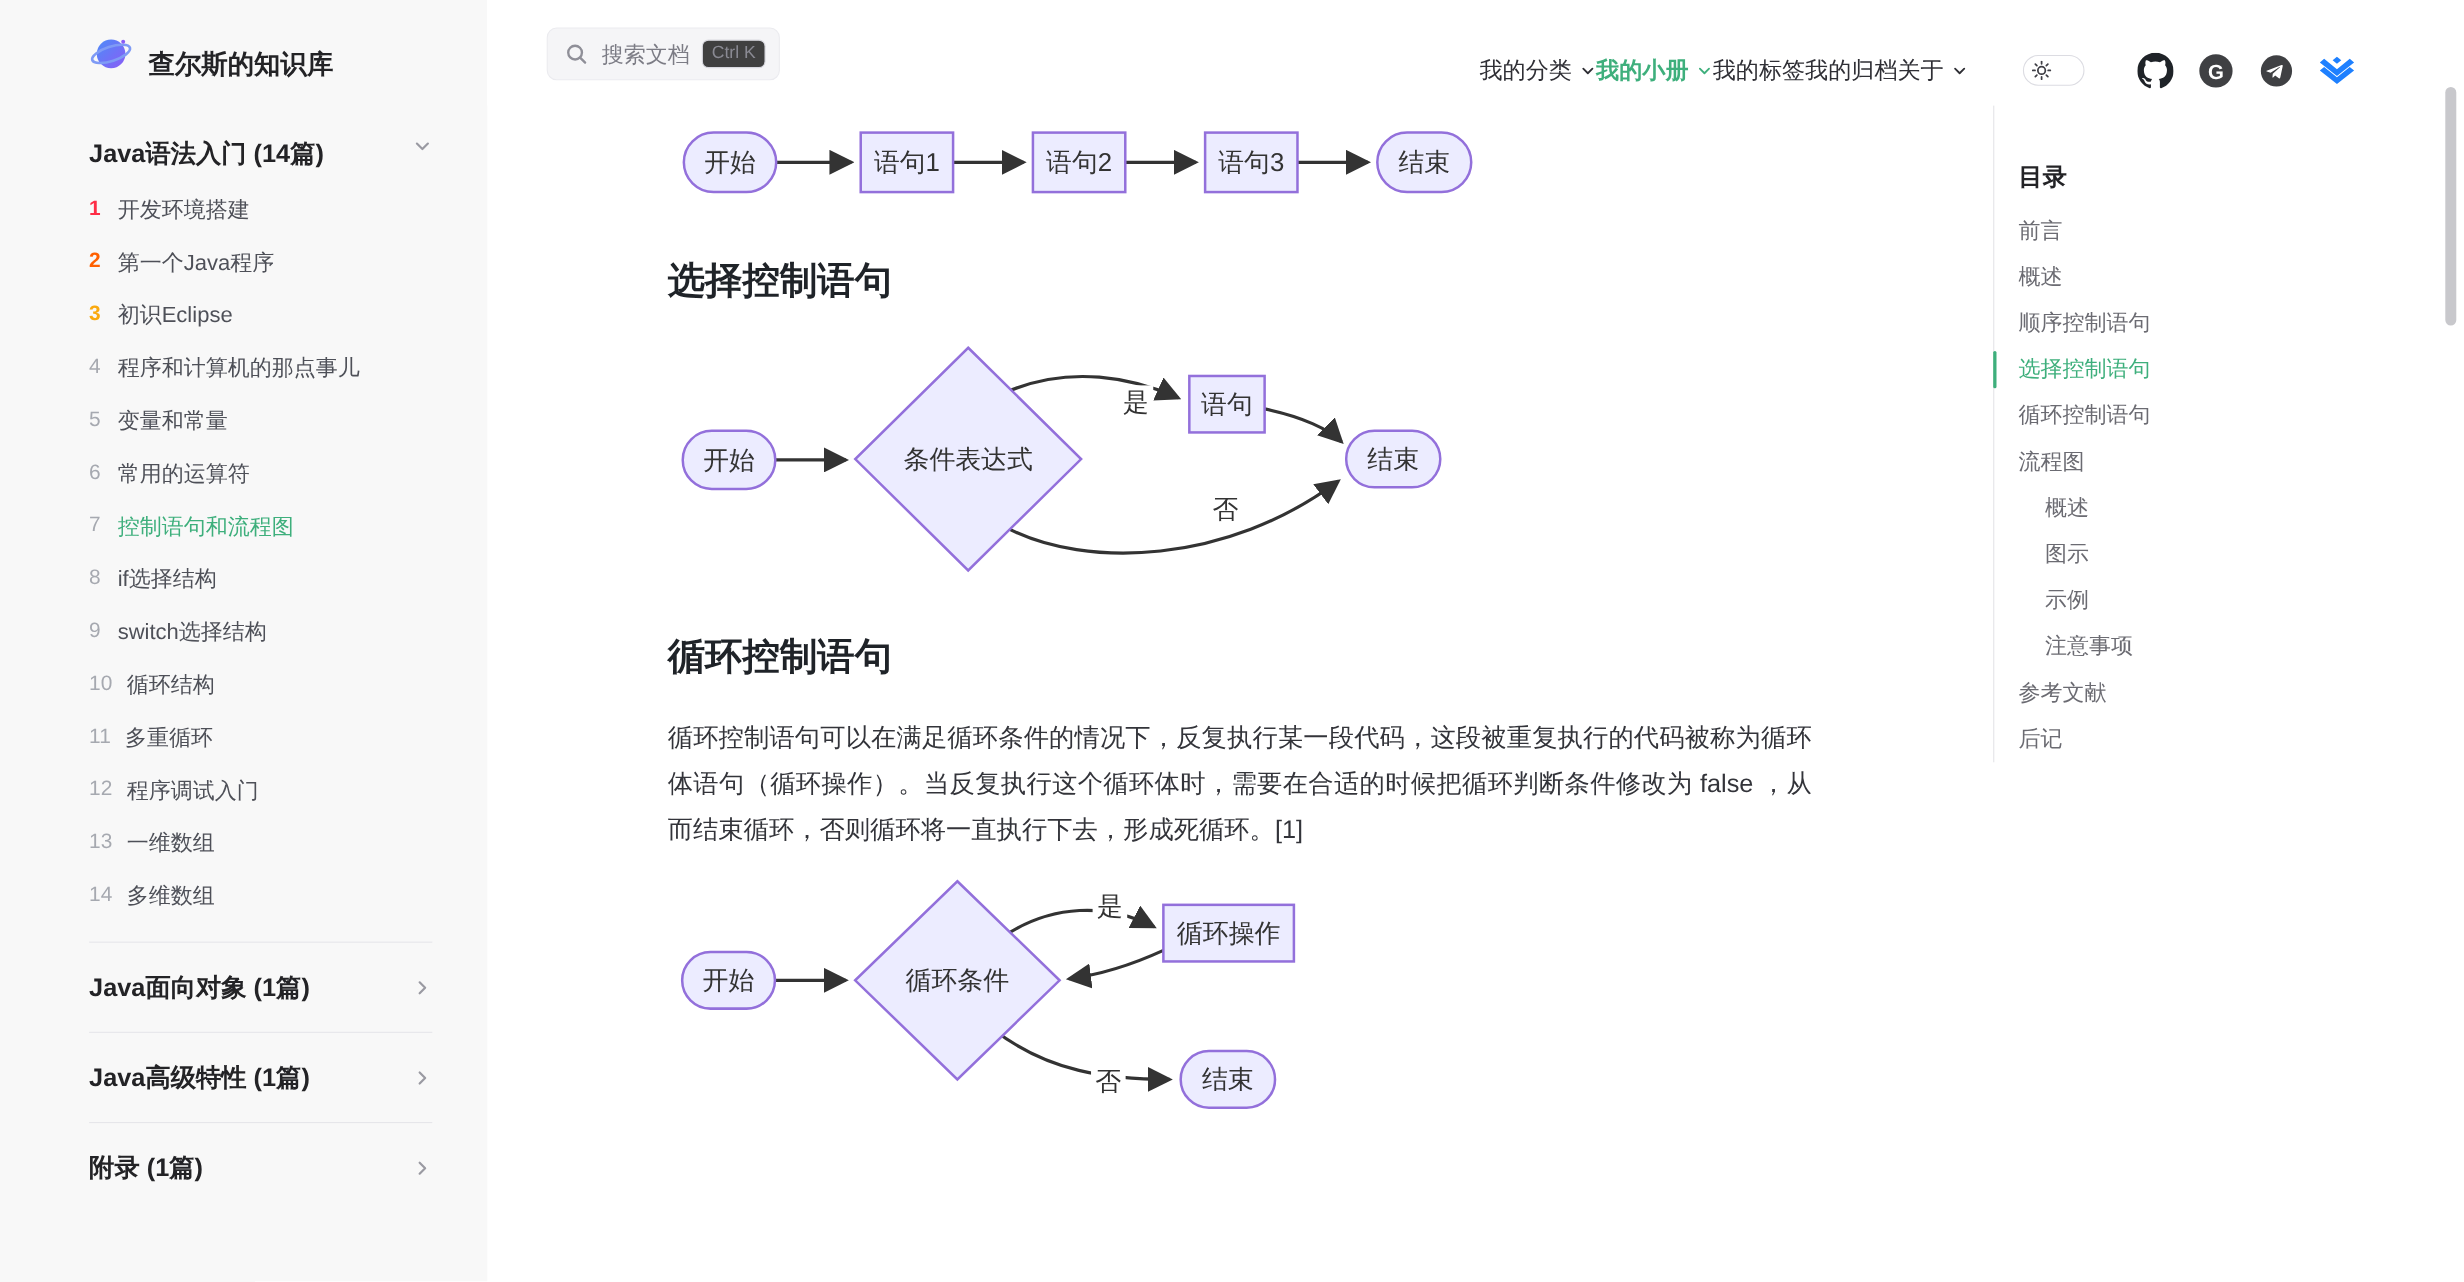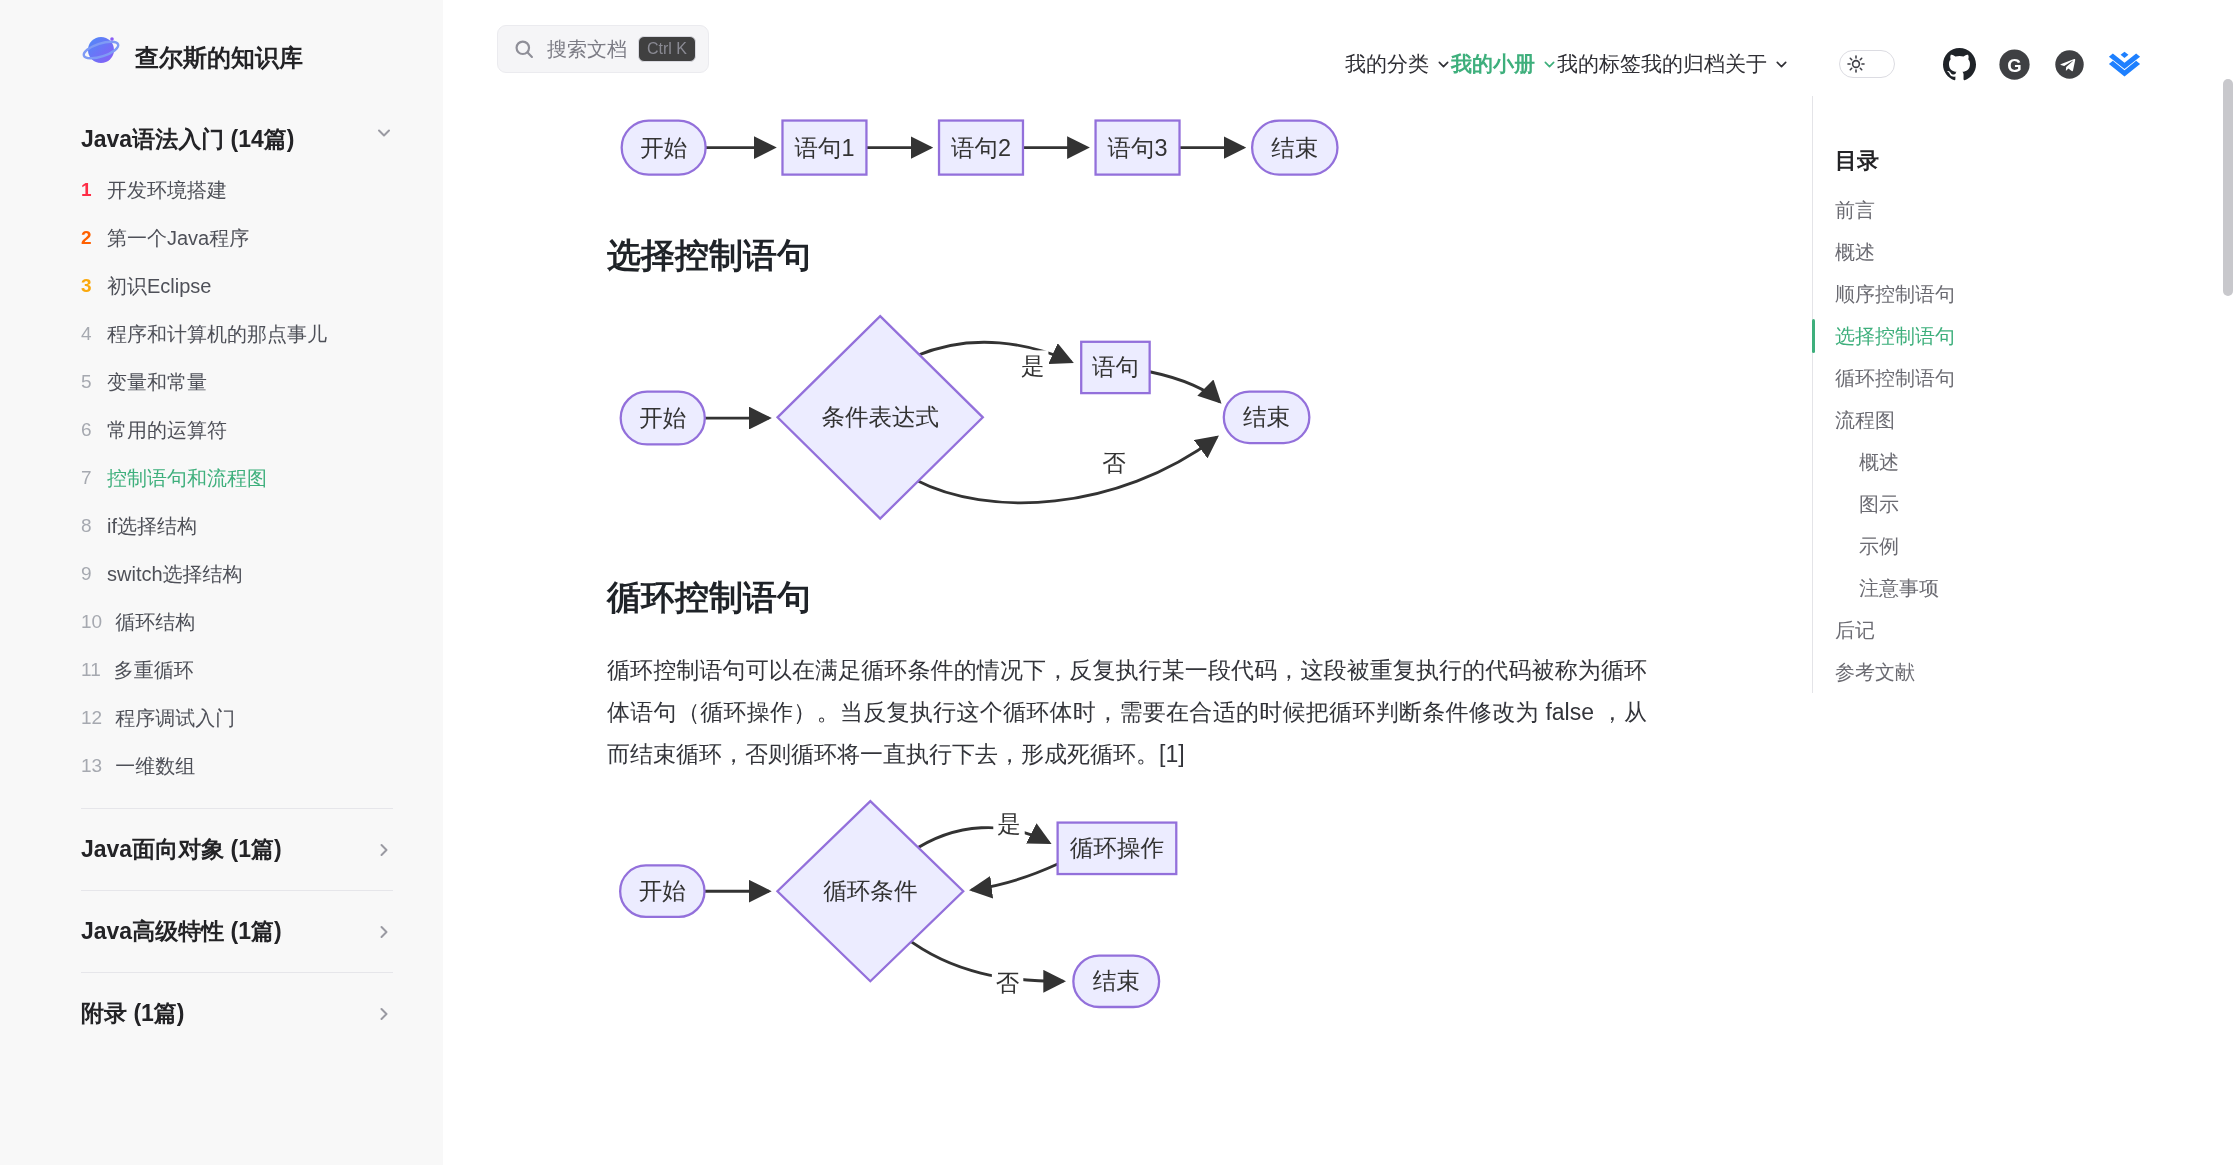--- a/index.html
+++ b/index.html
@@ -142,20 +142,24 @@
           <span class="label">多重循环</span>
         </li>
       <li class="side-item">
           <span class="num">12</span>
           <span class="label">程序调试入门</span>
         </li>
       <li class="side-item">
           <span class="num">13</span>
           <span class="label">一维数组</span>
         </li>
+      <li class="side-item">
+          <span class="num">14</span>
+          <span class="label">多维数组</span>
+        </li>
     </ul>
 
     <div class="sections-wrap">
       <div class="sidebar-section">
         <span>Java面向对象 (1篇)</span>
         <svg class="chev-svg" width="18" height="18" viewBox="0 0 18 18">
             <polyline points="6.5,4 11.5,9 6.5,14" fill="none" stroke="#9a9aa2" stroke-width="2" stroke-linecap="round" stroke-linejoin="round"></polyline>
           </svg>
       </div>
       <div class="sidebar-section">
@@ -361,18 +365,18 @@
     <a class="toc-link">前言</a>
     <a class="toc-link">概述</a>
     <a class="toc-link">顺序控制语句</a>
     <a class="toc-link active">选择控制语句</a>
     <a class="toc-link">循环控制语句</a>
     <a class="toc-link">流程图</a>
     <a class="toc-link lvl2">概述</a>
     <a class="toc-link lvl2">图示</a>
     <a class="toc-link lvl2">示例</a>
     <a class="toc-link lvl2">注意事项</a>
+    <a class="toc-link">参考文献</a>
     <a class="toc-link">后记</a>
-    <a class="toc-link">参考文献</a>
   </nav>
 
   <div class="scrollbar-thumb"></div>
 </div>
 
 </body></html>

